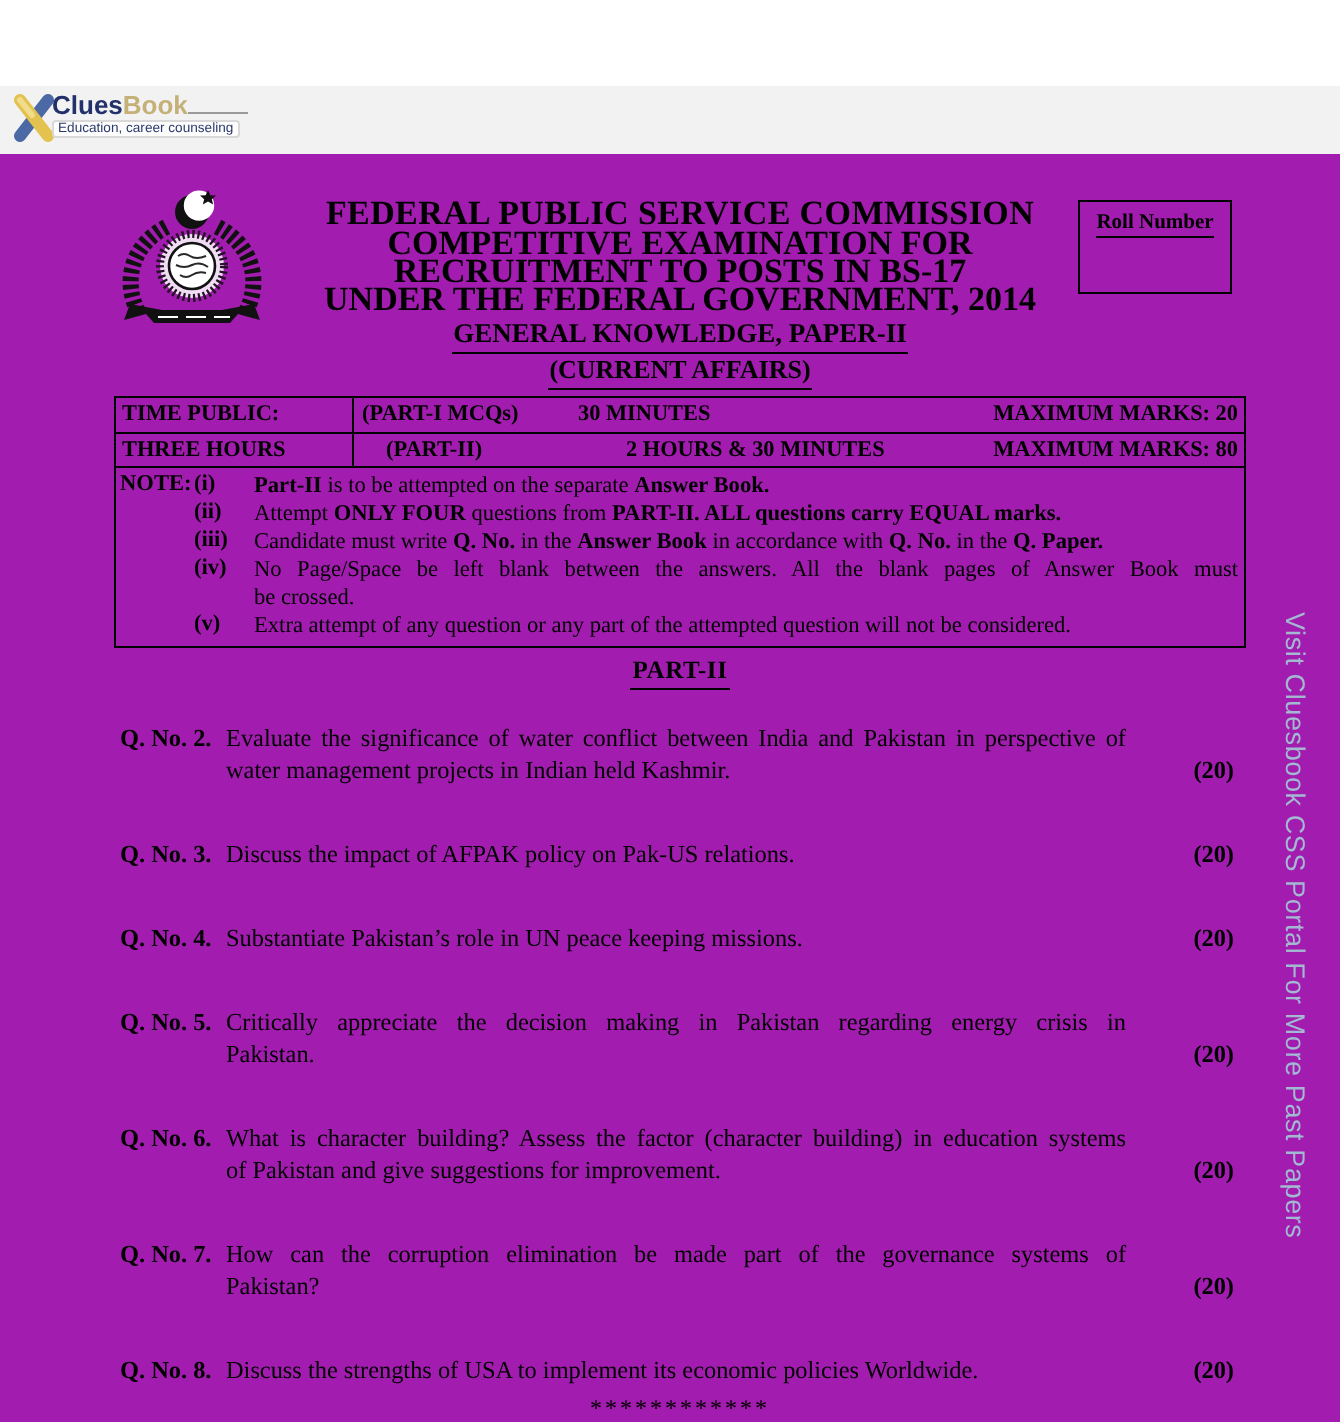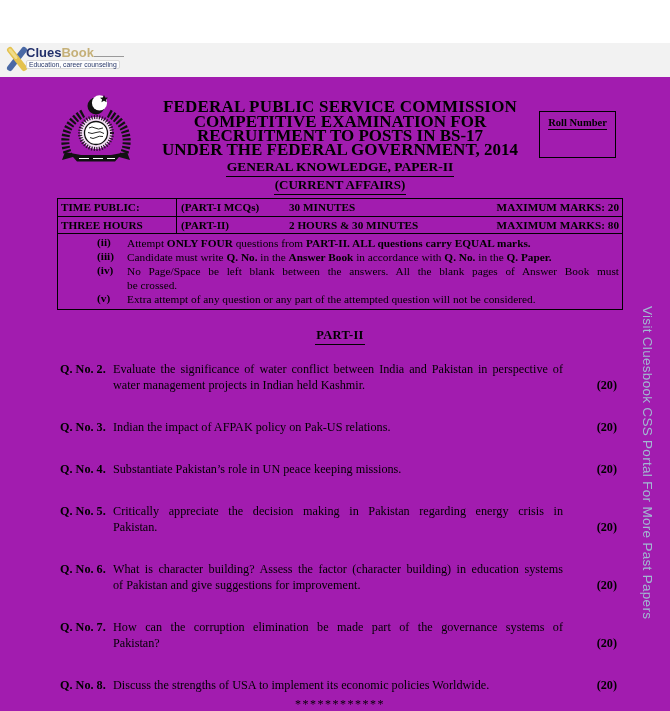--- a/index.html
+++ b/index.html
@@ -22,31 +22,31 @@
 
   
   .header{position:absolute;left:57px;top:55px;width:566px;text-align:center;font-weight:bold;}
   .h1{font-size:17px;line-height:17px;letter-spacing:0.2px;}
   .h2{font-size:17px;line-height:13.8px;}
   .h5{font-size:13.5px;line-height:17px;margin-top:2px;}
   .h6{font-size:13px;line-height:16px;}
   .u{display:inline-block;border-bottom:1.6px solid #000;padding:0 1px 1px 1px;}
 
   
-  .roll-box{position:absolute;left:539px;top:68px;width:77px;height:47px;border:1.4px solid #000;
+  .roll-box{position:absolute;left:539px;top:57px;width:77px;height:47px;border:1.4px solid #000;
             text-align:center;box-sizing:border-box;}
   .roll-label{display:inline-block;margin-top:4px;font-weight:bold;font-size:10.5px;
               border-bottom:1.3px solid #000;padding-bottom:1px;}
 
   
   .info-box{position:absolute;left:57px;top:155px;width:566px;border:1.5px solid #000;box-sizing:border-box;}
   .info-rows{border-bottom:1.5px solid #000;}
   .info-row{display:grid;grid-template-columns:119px 112px 1fr auto;height:16.5px;
             font-weight:bold;font-size:11.2px;line-height:16.5px;}
-  .info-row + .info-row{border-top:1.5px solid #000;}
+  .info-row + .info-row{border-top:1.5px solid #000;gap:12px;}
   .cell-time{padding-left:3px;border-right:1.5px solid #000;}
   .cell-part{padding-left:4px;}
   .cell-marks{text-align:right;padding-right:3px;}
 
   .note{padding:2px 3px 3px 2px;font-size:11.3px;}
   .note-row{display:grid;grid-template-columns:37px 30px 1fr;}
   .note-label{font-weight:bold;}
   .note-num{font-weight:bold;}
   .note-line{line-height:14px;}
   .b{font-weight:bold;}
@@ -129,20 +129,27 @@
       </div>
       <div class="info-row">
         <span class="cell-time">THREE HOURS</span>
         <span class="cell-part">(PART-II)</span>
         <span class="cell-dur">2 HOURS &amp; 30 MINUTES</span>
         <span class="cell-marks">MAXIMUM MARKS: 80</span>
       </div>
     </div>
     <div class="note" id="note-list">
         <div class="note-row">
+      <span class="note-label">NOTE:</span>
+      <span class="note-num">(i)</span>
+      <span class="note-text">
+            <div class="note-line"><span class="b">Part-II</span><span> is to be attempted on the separate </span><span class="b">Answer Book.</span></div>
+          </span>
+    </div>
+        <div class="note-row">
       <span class="note-label"></span>
       <span class="note-num">(ii)</span>
       <span class="note-text">
             <div class="note-line"><span>Attempt </span><span class="b">ONLY FOUR</span><span> questions from </span><span class="b">PART-II. ALL questions carry EQUAL marks.</span></div>
           </span>
     </div>
         <div class="note-row">
       <span class="note-label"></span>
       <span class="note-num">(iii)</span>
       <span class="note-text">
@@ -176,21 +183,21 @@
       <span class="q-num">Q. No. 2.</span>
       <span class="q-text">
           <div class="q-line just">Evaluate the significance of water conflict between India and Pakistan in perspective of</div>
           <div class="q-line">water management projects in Indian held Kashmir.</div>
         </span>
       <span class="q-marks">(20)</span>
     </div>
       <div class="q-row">
       <span class="q-num">Q. No. 3.</span>
       <span class="q-text">
-          <div class="q-line">Indian the impact of AFPAK policy on Pak-US relations.</div>
+          <div class="q-line">Discuss the impact of AFPAK policy on Pak-US relations.</div>
         </span>
       <span class="q-marks">(20)</span>
     </div>
       <div class="q-row">
       <span class="q-num">Q. No. 4.</span>
       <span class="q-text">
           <div class="q-line">Substantiate Pakistan’s role in UN peace keeping missions.</div>
         </span>
       <span class="q-marks">(20)</span>
     </div>

